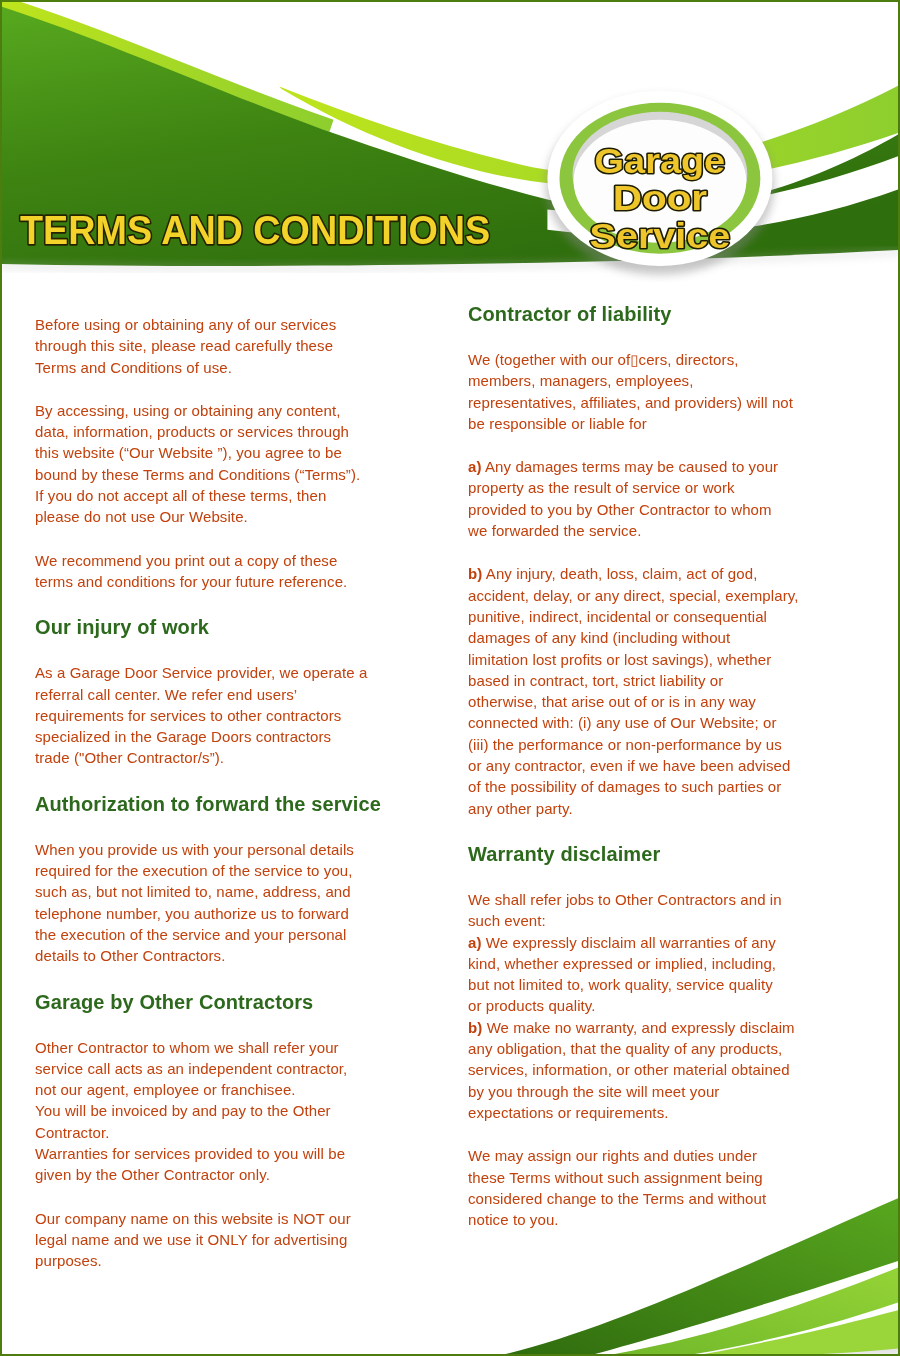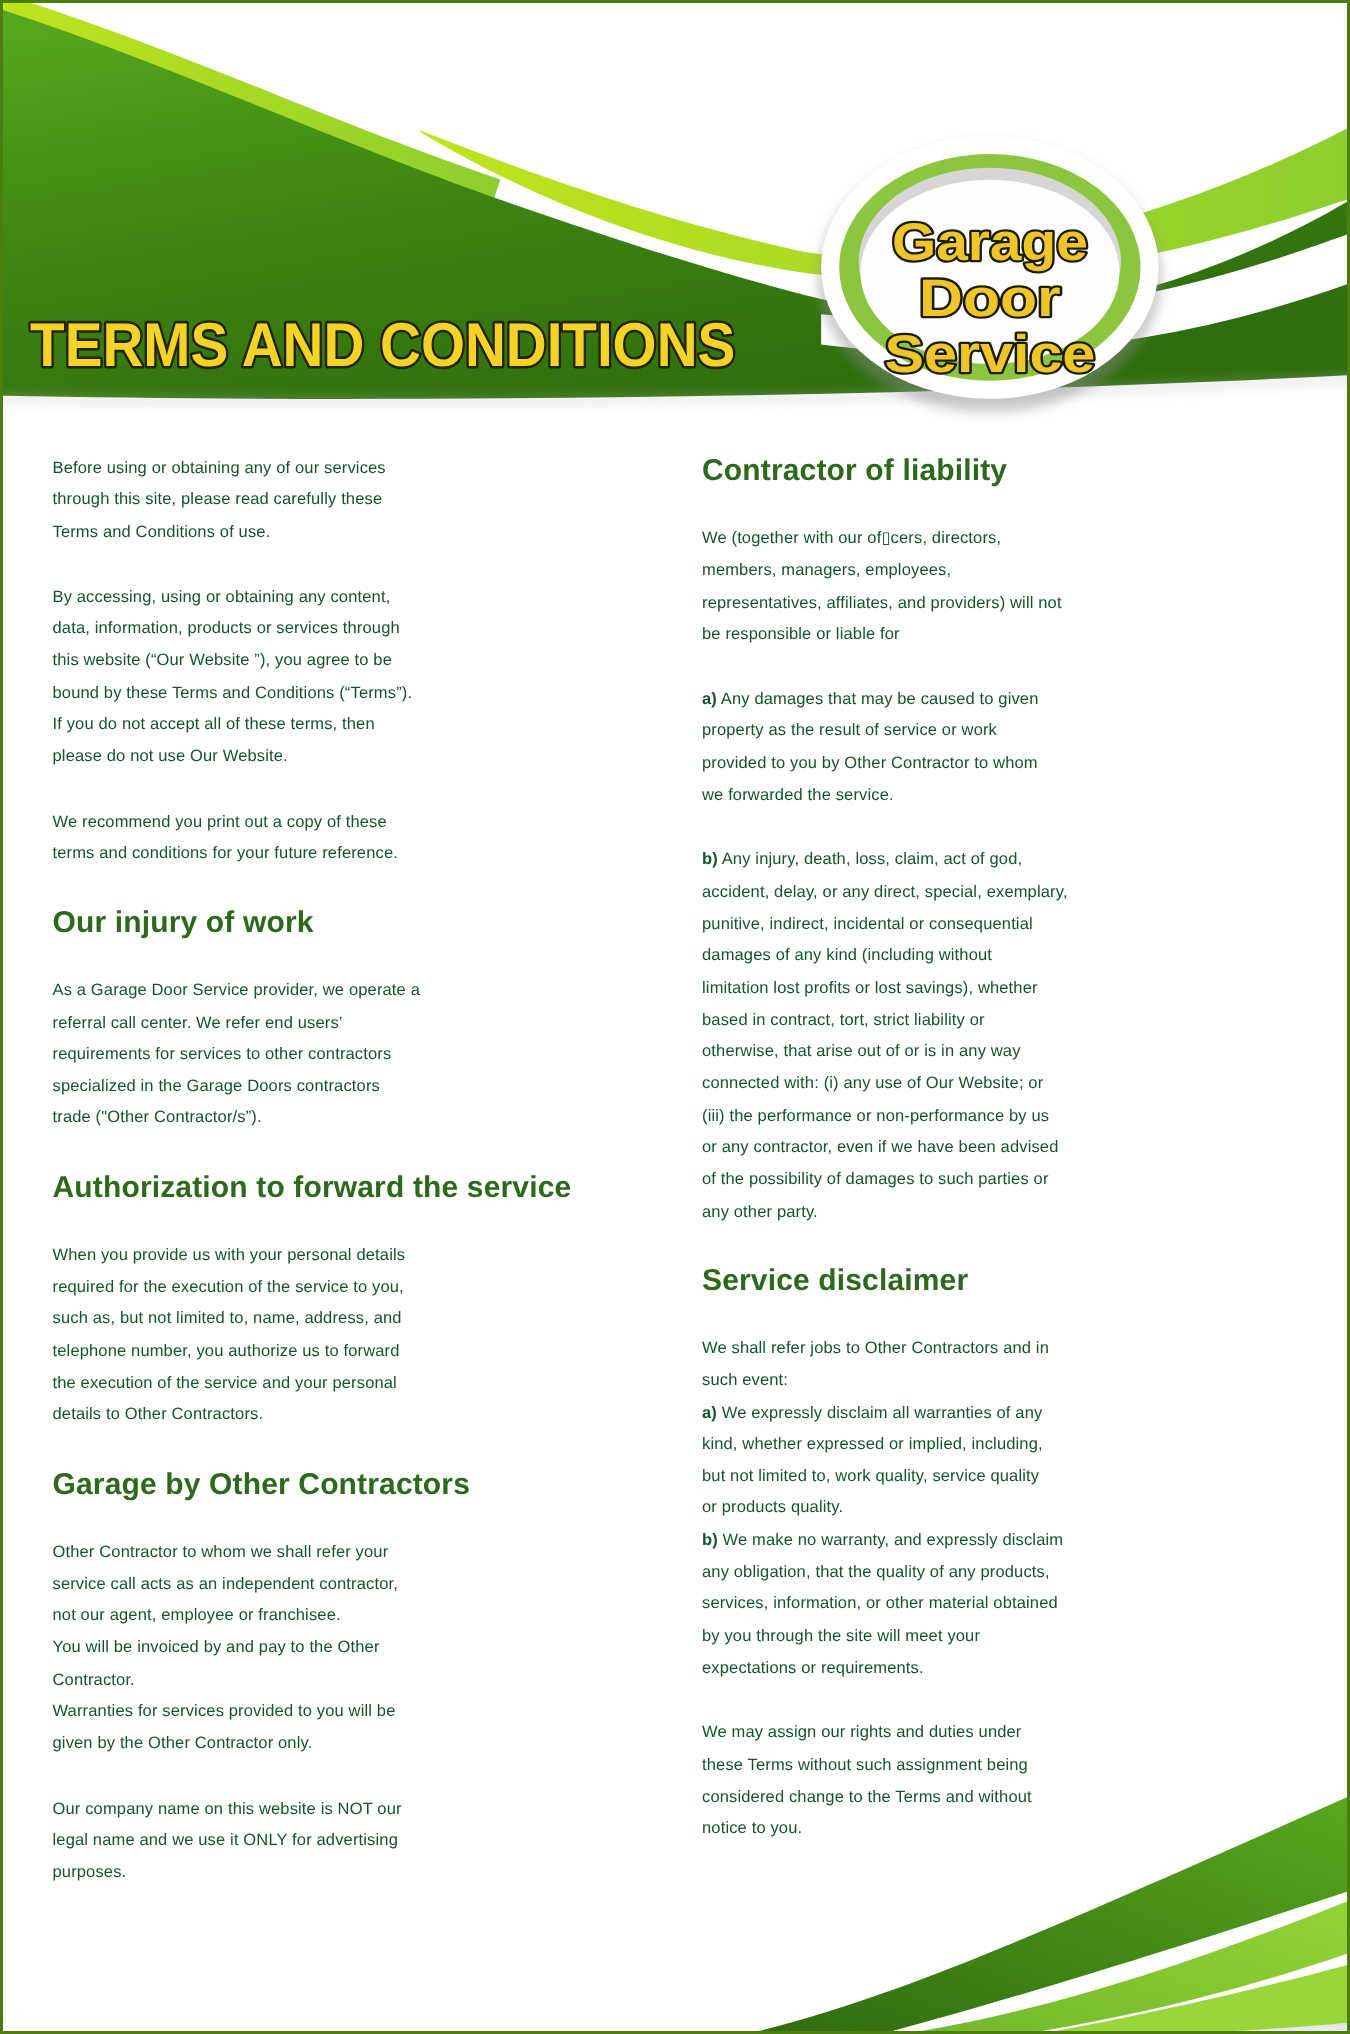--- a/index.html
+++ b/index.html
@@ -7,21 +7,21 @@
     width:900px;height:1356px;position:relative;background:#fff;
     border:2px solid #4d7c0f;box-sizing:border-box;overflow:hidden;
     font-family:"Liberation Sans",sans-serif;
   }
   .hdr-svg{position:absolute;top:-2px;left:-2px;width:904px;height:282px;}
   .bot-svg{position:absolute;bottom:-2px;left:-2px;width:904px;height:222px;}
   .col{position:absolute;top:296px;width:418px;}
   .col-left{left:33px;}
   .col-right{left:466px;}
   .col p{
-    margin:4px 0 22px 0;font-size:11px;line-height:21.3px;color:#14532d;
+    margin:16px 0 22px 0;font-size:15px;line-height:21.3px;color:#c2410c;
     white-space:nowrap;letter-spacing:0.1px;
   }
   .col h2{
     margin:23px 0 23px 0;font-size:20px;line-height:24px;color:#2d691c;
     font-weight:700;letter-spacing:0.1px;
   }
   .col h2:first-child{margin-top:4px;}
   .col .b{font-weight:700;}
   .ttl{
     font-family:"Liberation Sans",sans-serif;font-weight:700;
@@ -85,23 +85,23 @@
       <p>As a Garage Door Service provider, we operate a<br>referral call center. We refer end users’<br>requirements for services to other contractors<br>specialized in the Garage Doors contractors<br>trade ("Other Contractor/s”).</p>
       <h2>Authorization to forward the service</h2>
       <p>When you provide us with your personal details<br>required for the execution of the service to you,<br>such as, but not limited to, name, address, and<br>telephone number, you authorize us to forward<br>the execution of the service and your personal<br>details to Other Contractors.</p>
       <h2>Garage by Other Contractors</h2>
       <p>Other Contractor to whom we shall refer your<br>service call acts as an independent contractor,<br>not our agent, employee or franchisee.<br>You will be invoiced by and pay to the Other<br>Contractor.<br>Warranties for services provided to you will be<br>given by the Other Contractor only.</p>
       <p>Our company name on this website is NOT our<br>legal name and we use it ONLY for advertising<br>purposes.</p>
     </div>
   <div class="col col-right" id="col-right">
       <h2>Contractor of liability</h2>
       <p>We (together with our of▯cers, directors,<br>members, managers, employees,<br>representatives, affiliates, and providers) will not<br>be responsible or liable for</p>
-      <p><span class="b">a)</span><span> Any damages that may be caused to given</span><br>property as the result of service or work<br>provided to you by Other Contractor to whom<br>we forwarded the service.</p>
+      <p><span class="b">a)</span><span> Any damages terms may be caused to your</span><br>property as the result of service or work<br>provided to you by Other Contractor to whom<br>we forwarded the service.</p>
       <p><span class="b">b)</span><span> Any injury, death, loss, claim, act of god,</span><br>accident, delay, or any direct, special, exemplary,<br>punitive, indirect, incidental or consequential<br>damages of any kind (including without<br>limitation lost profits or lost savings), whether<br>based in contract, tort, strict liability or<br>otherwise, that arise out of or is in any way<br>connected with: (i) any use of Our Website; or<br>(iii) the performance or non-performance by us<br>or any contractor, even if we have been advised<br>of the possibility of damages to such parties or<br>any other party.</p>
-      <h2>Service disclaimer</h2>
+      <h2>Warranty disclaimer</h2>
       <p>We shall refer jobs to Other Contractors and in<br>such event:<br><span class="b">a)</span><span> We expressly disclaim all warranties of any</span><br>kind, whether expressed or implied, including,<br>but not limited to, work quality, service quality<br>or products quality.<br><span class="b">b)</span><span> We make no warranty, and expressly disclaim</span><br>any obligation, that the quality of any products,<br>services, information, or other material obtained<br>by you through the site will meet your<br>expectations or requirements.</p>
       <p>We may assign our rights and duties under<br>these Terms without such assignment being<br>considered change to the Terms and without<br>notice to you.</p>
     </div>
 
   <svg class="bot-svg" viewBox="0 0 900 220" preserveAspectRatio="none">
     <defs>
       <linearGradient id="gBand1" x1="0" y1="1" x2="1" y2="0">
         <stop offset="0" stop-color="#2f6b0e"></stop>
         <stop offset="1" stop-color="#59a81f"></stop>
       </linearGradient>

